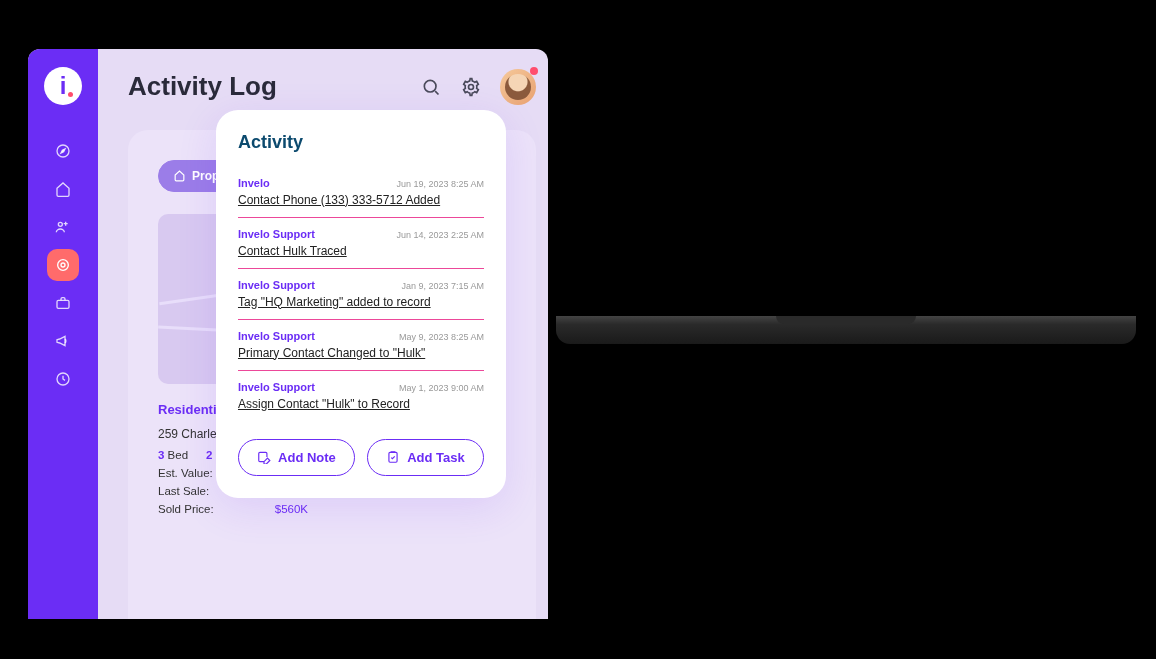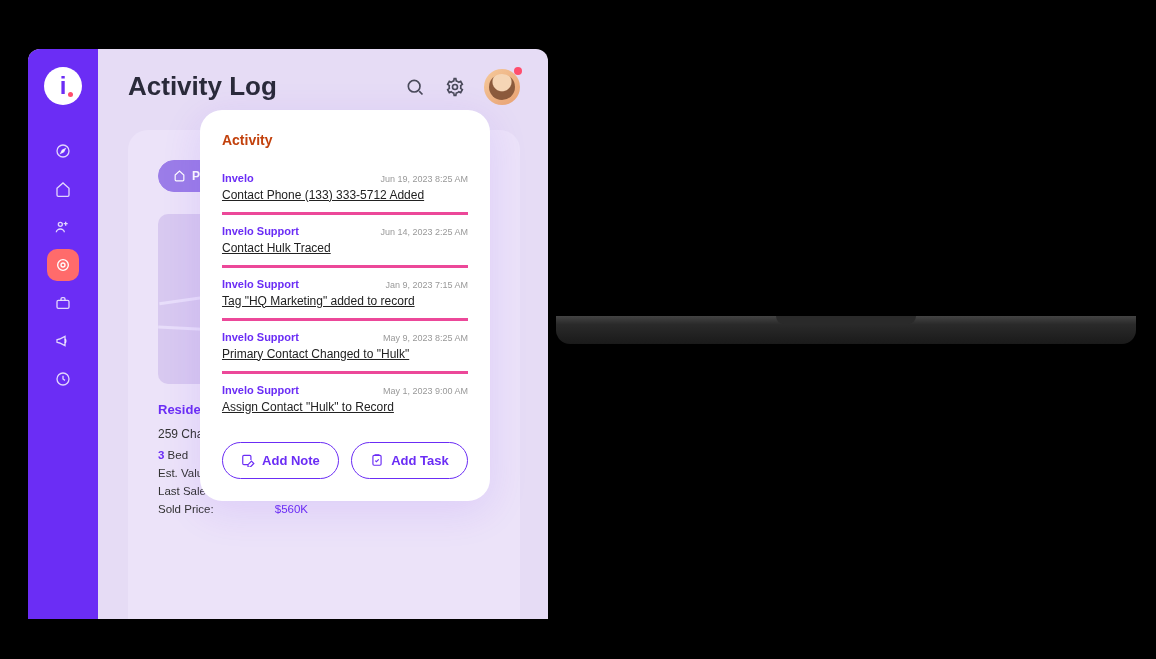--- a/index.html
+++ b/index.html
@@ -8,21 +8,21 @@
     .laptop-base { width: 1120px; height: 28px; background: linear-gradient(180deg,#444 0%,#2a2a2a 30%,#1a1a1a 100%); margin: 0 auto; border-radius: 0 0 14px 14px; position: relative; }
     .laptop-base::before { content: ''; position: absolute; left: 50%; top: 0; transform: translateX(-50%); width: 140px; height: 8px; background: #2a2a2a; border-radius: 0 0 8px 8px; }
     .screen { background: #e6dcf5; border-radius: 12px 12px 0 0; height: 570px; overflow: hidden; display: flex; }
     .sidebar { width: 70px; background: #6b2df5; display: flex; flex-direction: column; align-items: center; padding: 18px 0; gap: 20px; }
     .logo { width: 38px; height: 38px; background: #fff; border-radius: 50%; display: flex; align-items: center; justify-content: center; font-weight: 900; font-size: 24px; color: #6b2df5; position: relative; }
     .logo::after { content: ''; width: 5px; height: 5px; background: #ff4d6d; border-radius: 50%; position: absolute; bottom: 8px; right: 9px; }
     .nav-items { display: flex; flex-direction: column; gap: 6px; margin-top: 10px; }
     .nav-item { width: 32px; height: 32px; display: flex; align-items: center; justify-content: center; border-radius: 10px; cursor: pointer; color: rgba(255,255,255,0.8); }
     .nav-item.active { background: #ff6b6b; color: #fff; }
     .nav-item svg { width: 16px; height: 16px; }
-    .main { flex: 1; padding: 20px 28px 0 30px; position: relative; display: flex; flex-direction: column; }
+    .main { flex: 1; padding: 20px 12px 0 30px; position: relative; display: flex; flex-direction: column; }
     .topbar { display: flex; align-items: center; justify-content: space-between; margin-bottom: 25px; }
     .title { font-size: 26px; font-weight: 700; color: #2a2a3a; }
     .topbar-right { display: flex; align-items: center; gap: 18px; }
     .icon-btn { width: 22px; height: 22px; display: flex; align-items: center; justify-content: center; cursor: pointer; color: #4a4a5a; }
     .avatar { width: 36px; height: 36px; border-radius: 50%; background: linear-gradient(135deg,#f5c99b,#e8a070); position: relative; cursor: pointer; display:flex; align-items:center; justify-content:center; }
     .avatar::after { content: ''; position: absolute; top: -2px; right: -2px; width: 8px; height: 8px; background: #ff4d6d; border-radius: 50%; }
     .avatar-face { width:26px;height:26px;border-radius:50%;background:radial-gradient(circle at 50% 30%, #f5d5b5 40%, #8b5a3c 45%);}
     .content-wrap { flex: 1; background: #ece3f9; border-radius: 20px 20px 0 0; padding: 30px 30px 0 30px; display: flex; gap: 40px; position: relative; }
     .left-col { flex: 0 0 290px; }
     .tabs { display: flex; gap: 10px; margin-bottom: 22px; }
@@ -36,22 +36,22 @@
     .price-tag { background: #6b2df5; color: #fff; font-size: 10px; font-weight: 700; padding: 3px 8px; border-radius: 4px; }
     .pin-dot { width: 16px; height: 16px; margin: 3px auto 0; position:relative; }
     .pin-dot::before { content:''; position:absolute; inset:0; border:3px solid #6b2df5; border-radius:50% 50% 50% 0; transform:rotate(-45deg); background:#fff; }
     .prop-type { color: #6b2df5; font-weight: 700; font-size: 13px; margin-top: 18px; }
     .prop-addr { color: #333; font-size: 12px; margin-top: 10px; }
     .prop-specs { margin-top: 8px; font-size: 11.5px; color: #333; display: flex; gap: 18px; }
     .spec-num { color: #6b2df5; font-weight: 600; }
     .prop-row { display: flex; justify-content: space-between; font-size: 11.5px; color: #333; margin-top: 6px; max-width: 150px; }
     .prop-val { color: #6b2df5; font-weight: 500; margin-left: 41px; }
     .activity-card { position: absolute; right: 30px; top: -20px; width: 290px; background: #fff; border-radius: 22px; padding: 22px 22px 22px 22px; box-shadow: 0 10px 40px rgba(107,45,245,0.12); }
-    .activity-title { color: #c2410c; font-size: 14px; font-weight: 700; margin-bottom: 14px; }
-    .activity-row { border-bottom: 3px solid #ec4899; padding: 10px 0; }
+    .activity-title { color: #0c4a6e; font-size: 18px; font-weight: 700; margin-bottom: 14px; }
+    .activity-row { border-bottom: 1px solid #ec4899; padding: 10px 0; }
     .activity-row:last-of-type { border-bottom: none; }
     .activity-head { display: flex; justify-content: space-between; align-items: baseline; margin-bottom: 4px; }
     .activity-author { color: #6b2df5; font-size: 11px; font-weight: 600; }
     .activity-time { color: #999; font-size: 9px; }
     .activity-body { color: #222; font-size: 12px; font-weight: 500; text-decoration: underline; }
     .activity-actions { display: flex; justify-content: space-between; gap: 12px; margin-top: 18px; align-items: center; }
     .act-btn { flex:1; border: 1.5px solid #6b2df5; border-radius: 22px; padding: 10px 12px; background: #fff; color: #6b2df5; font-weight: 700; font-size: 13px; cursor: pointer; display: flex; align-items: center; justify-content: center; gap: 7px; }
     .act-btn svg { width: 14px; height: 14px; }
     .road { position:absolute; background:#e8defa; }
   </style>

